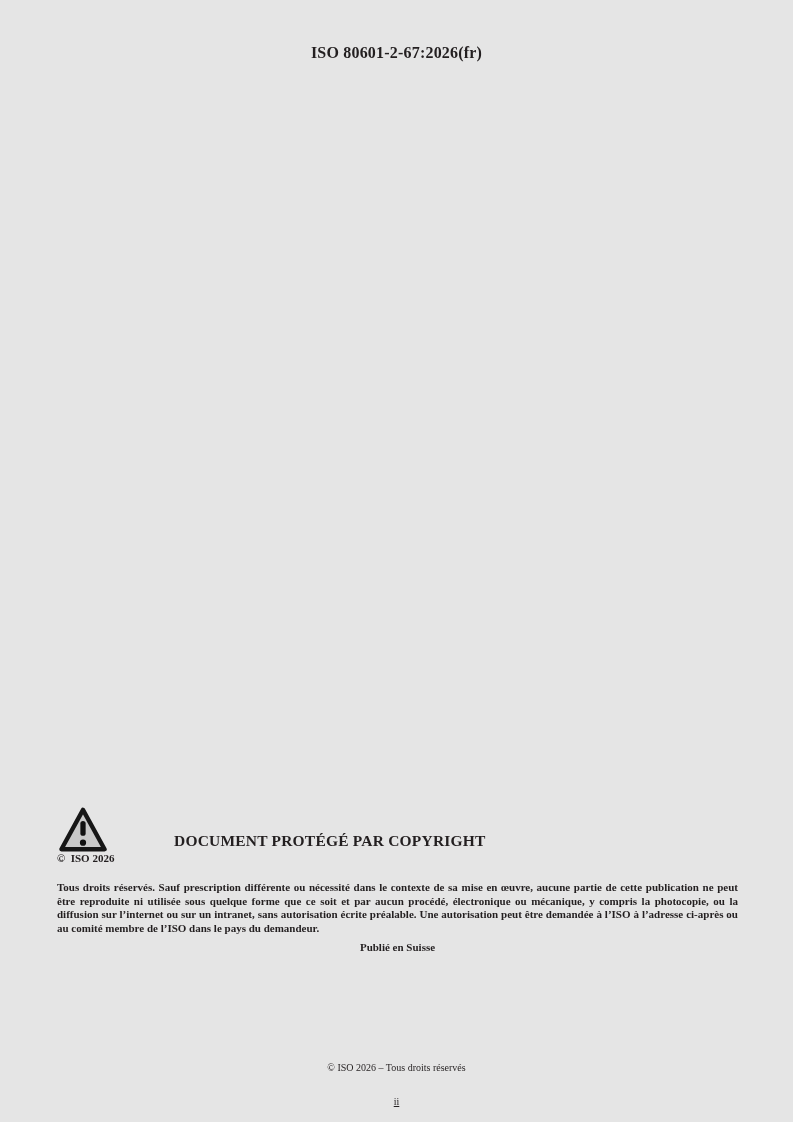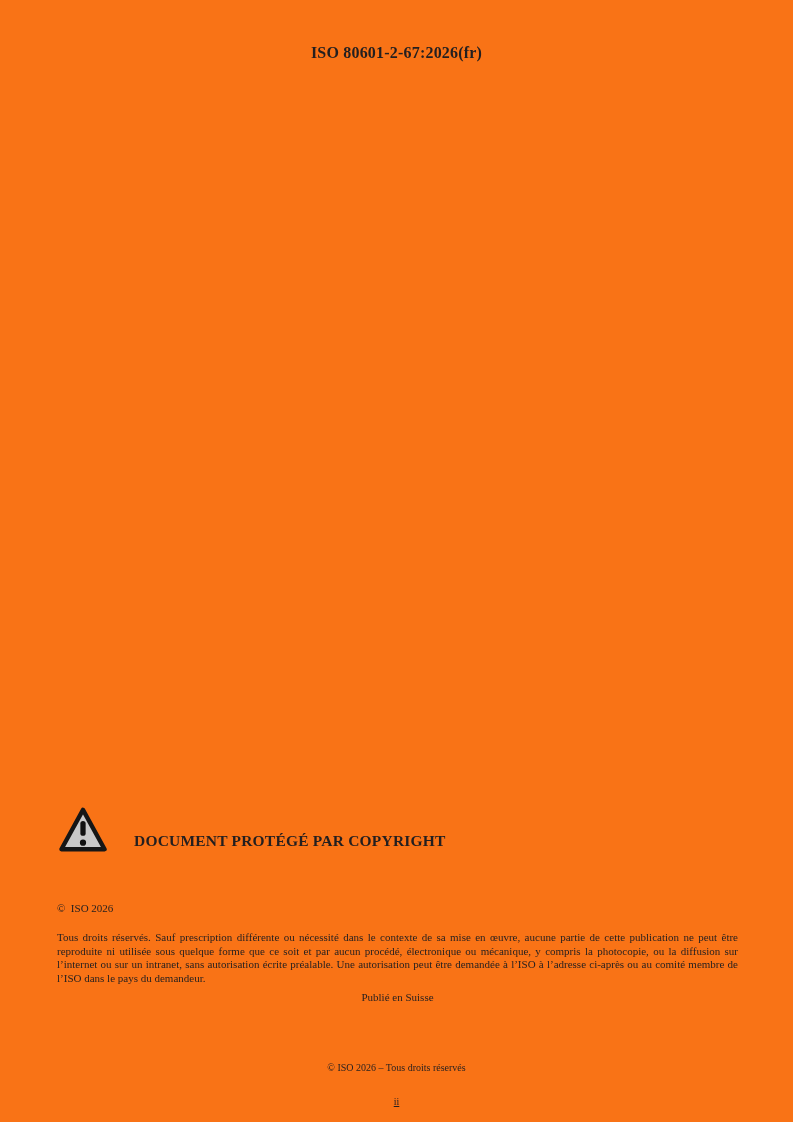--- a/index.html
+++ b/index.html
@@ -6,21 +6,21 @@
   html, body {
     margin: 0;
     padding: 0;
     background: #ffffff;
   }
   .page {
     position: relative;
     width: 793px;
     height: 1122px;
     margin: 0 auto;
-    background: #f97316;
+    background: #e5e5e5;
     font-family: "Liberation Serif", "DejaVu Serif", serif;
     color: #231f20;
     overflow: hidden;
   }
 
   
   .doc-header {
     position: absolute;
     top: 44px;
     left: 0;
@@ -32,44 +32,46 @@
   }
 
   
   .copyright-banner {
     position: absolute;
     left: 59px;
     top: 803px;
     height: 54px;
     display: flex;
     align-items: flex-end;
+    gap: 40px;
   }
   .warn-icon {
     display: inline-block;
     width: 48px;
     height: 53px;
     line-height: 0;
   }
   .warn-icon svg { display: block; width: 48px; height: 53px; }
   .banner-title {
     margin: 0 0 7px 27px;
     font-size: 15.5px;
     font-weight: 700;
     letter-spacing: 0.2px;
     white-space: nowrap;
   }
 
   
   .notice {
     position: absolute;
     left: 57px;
-    top: 902px;
+    top: 852px;
     width: 681px;
     font-size: 11px;
     line-height: 13.4px;
+    font-weight: bold;
   }
   .copyright-line {
     white-space: pre-wrap;
     margin: 0 0 9px 0;
   }
   .notice-body {
     margin: 16px 0 6px 0;
     text-align: justify;
   }
   .address {

